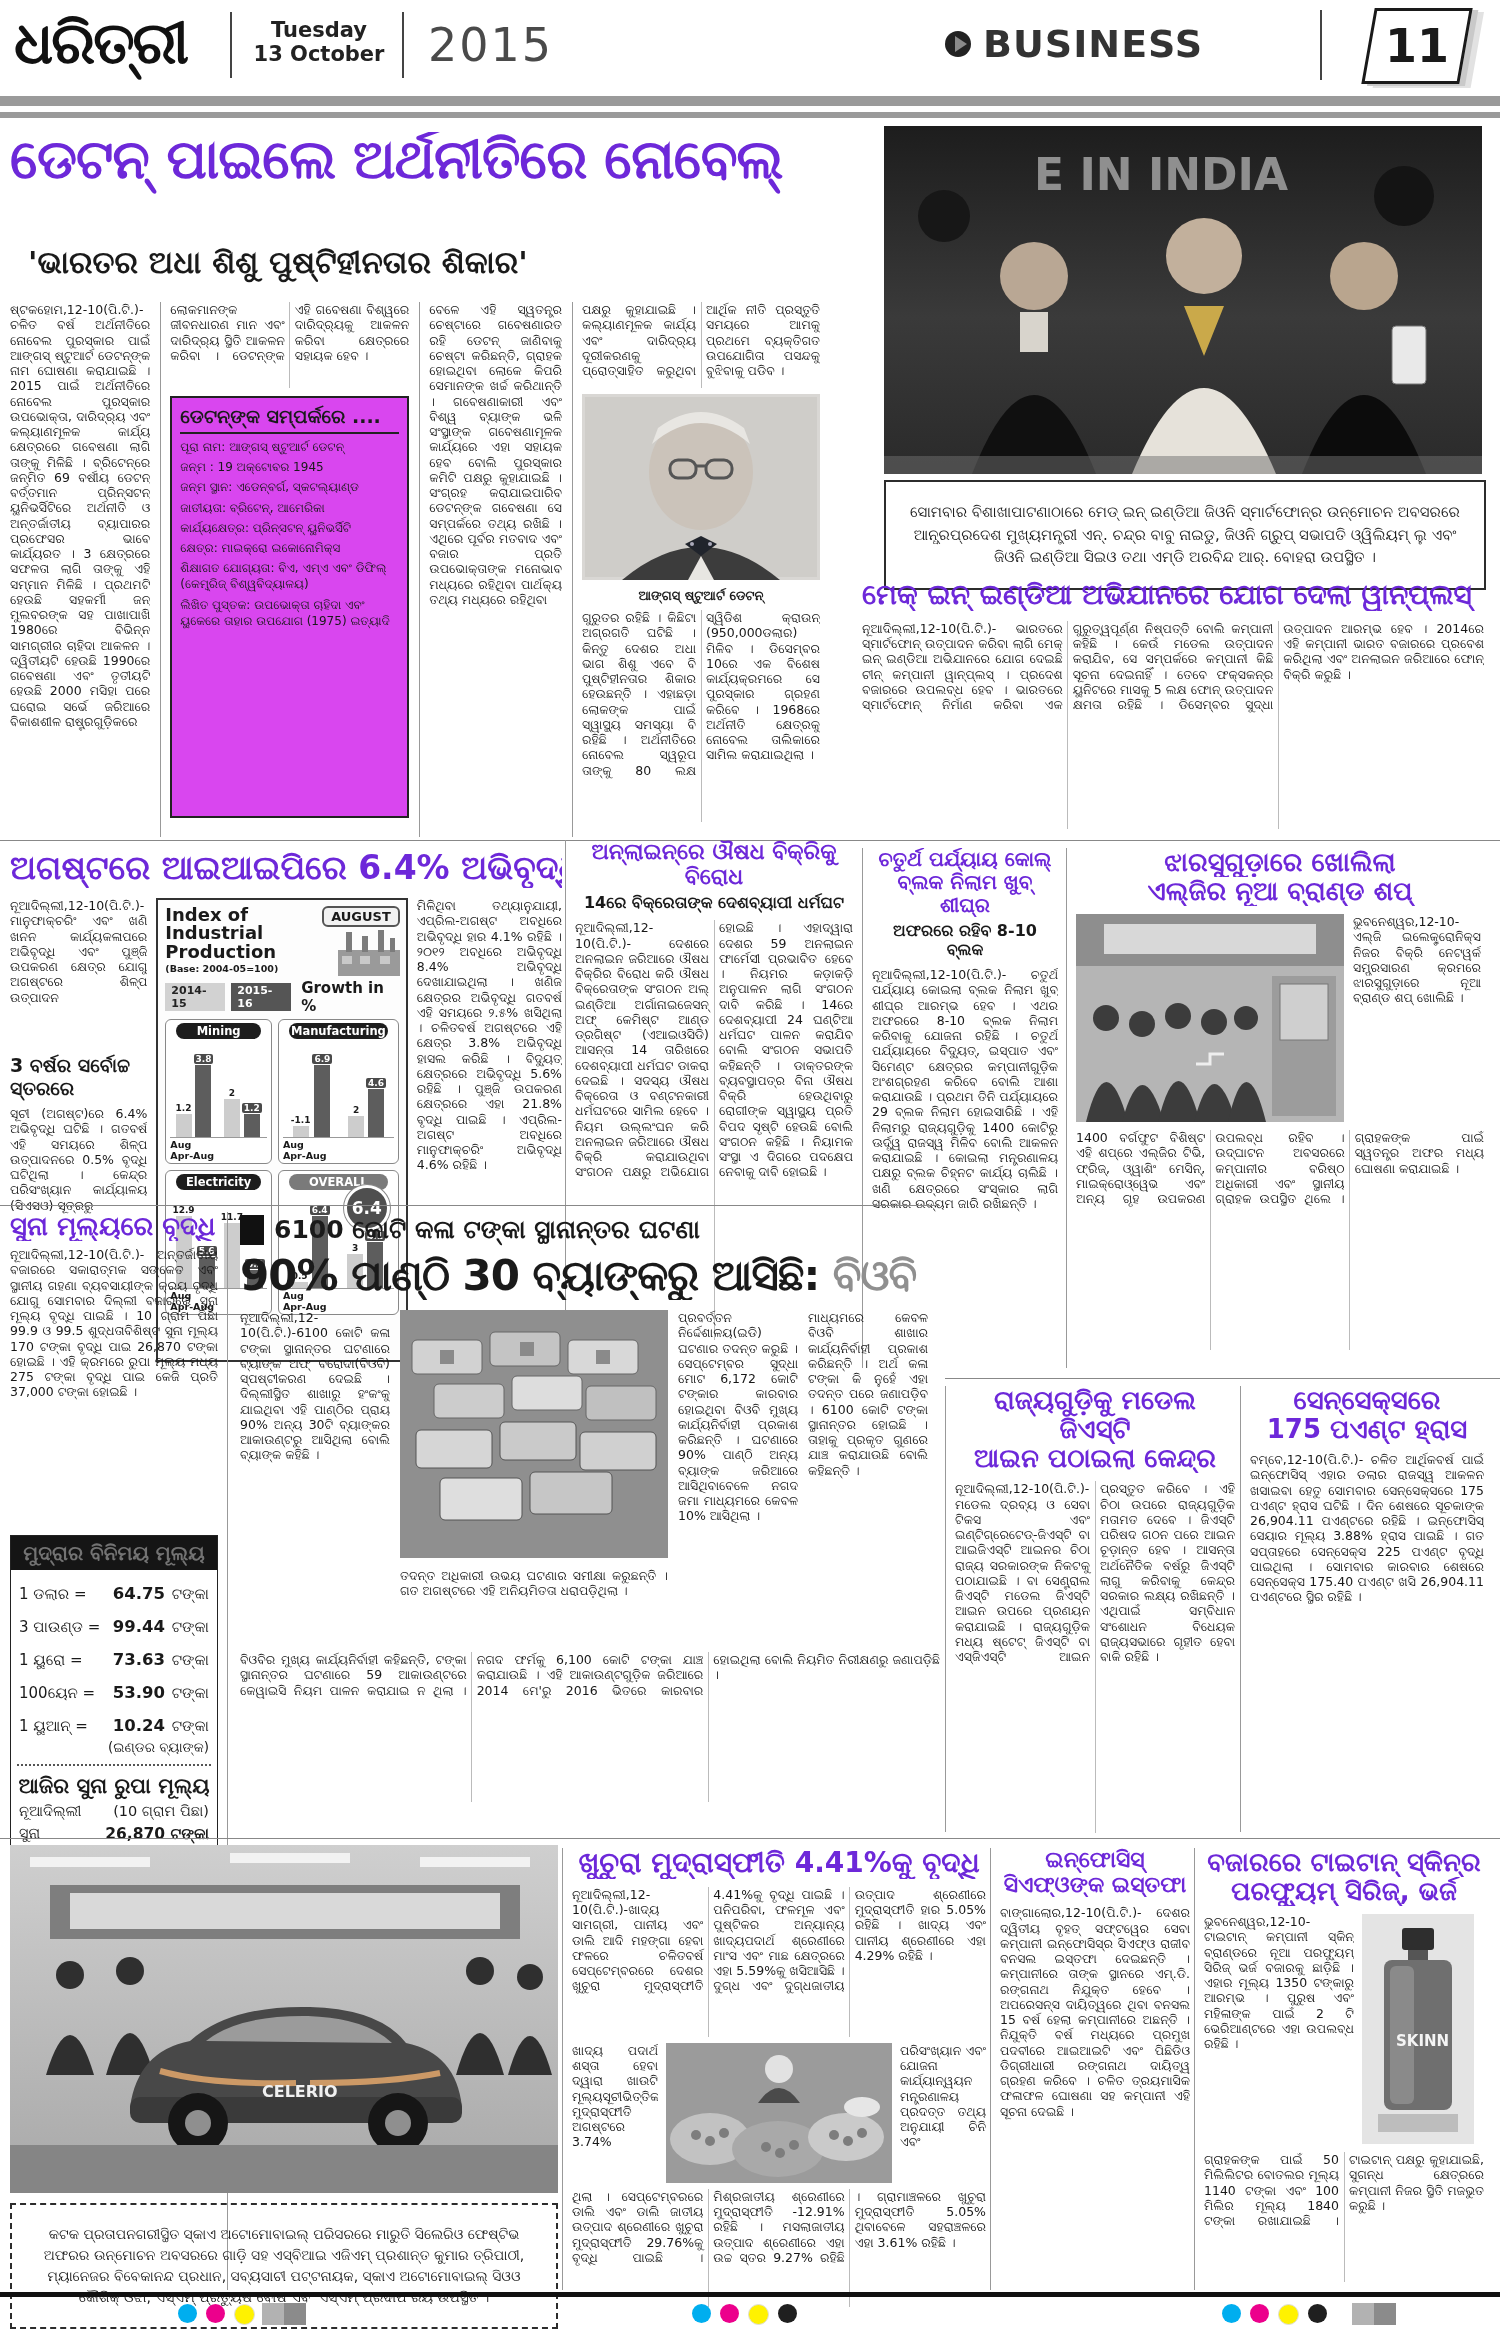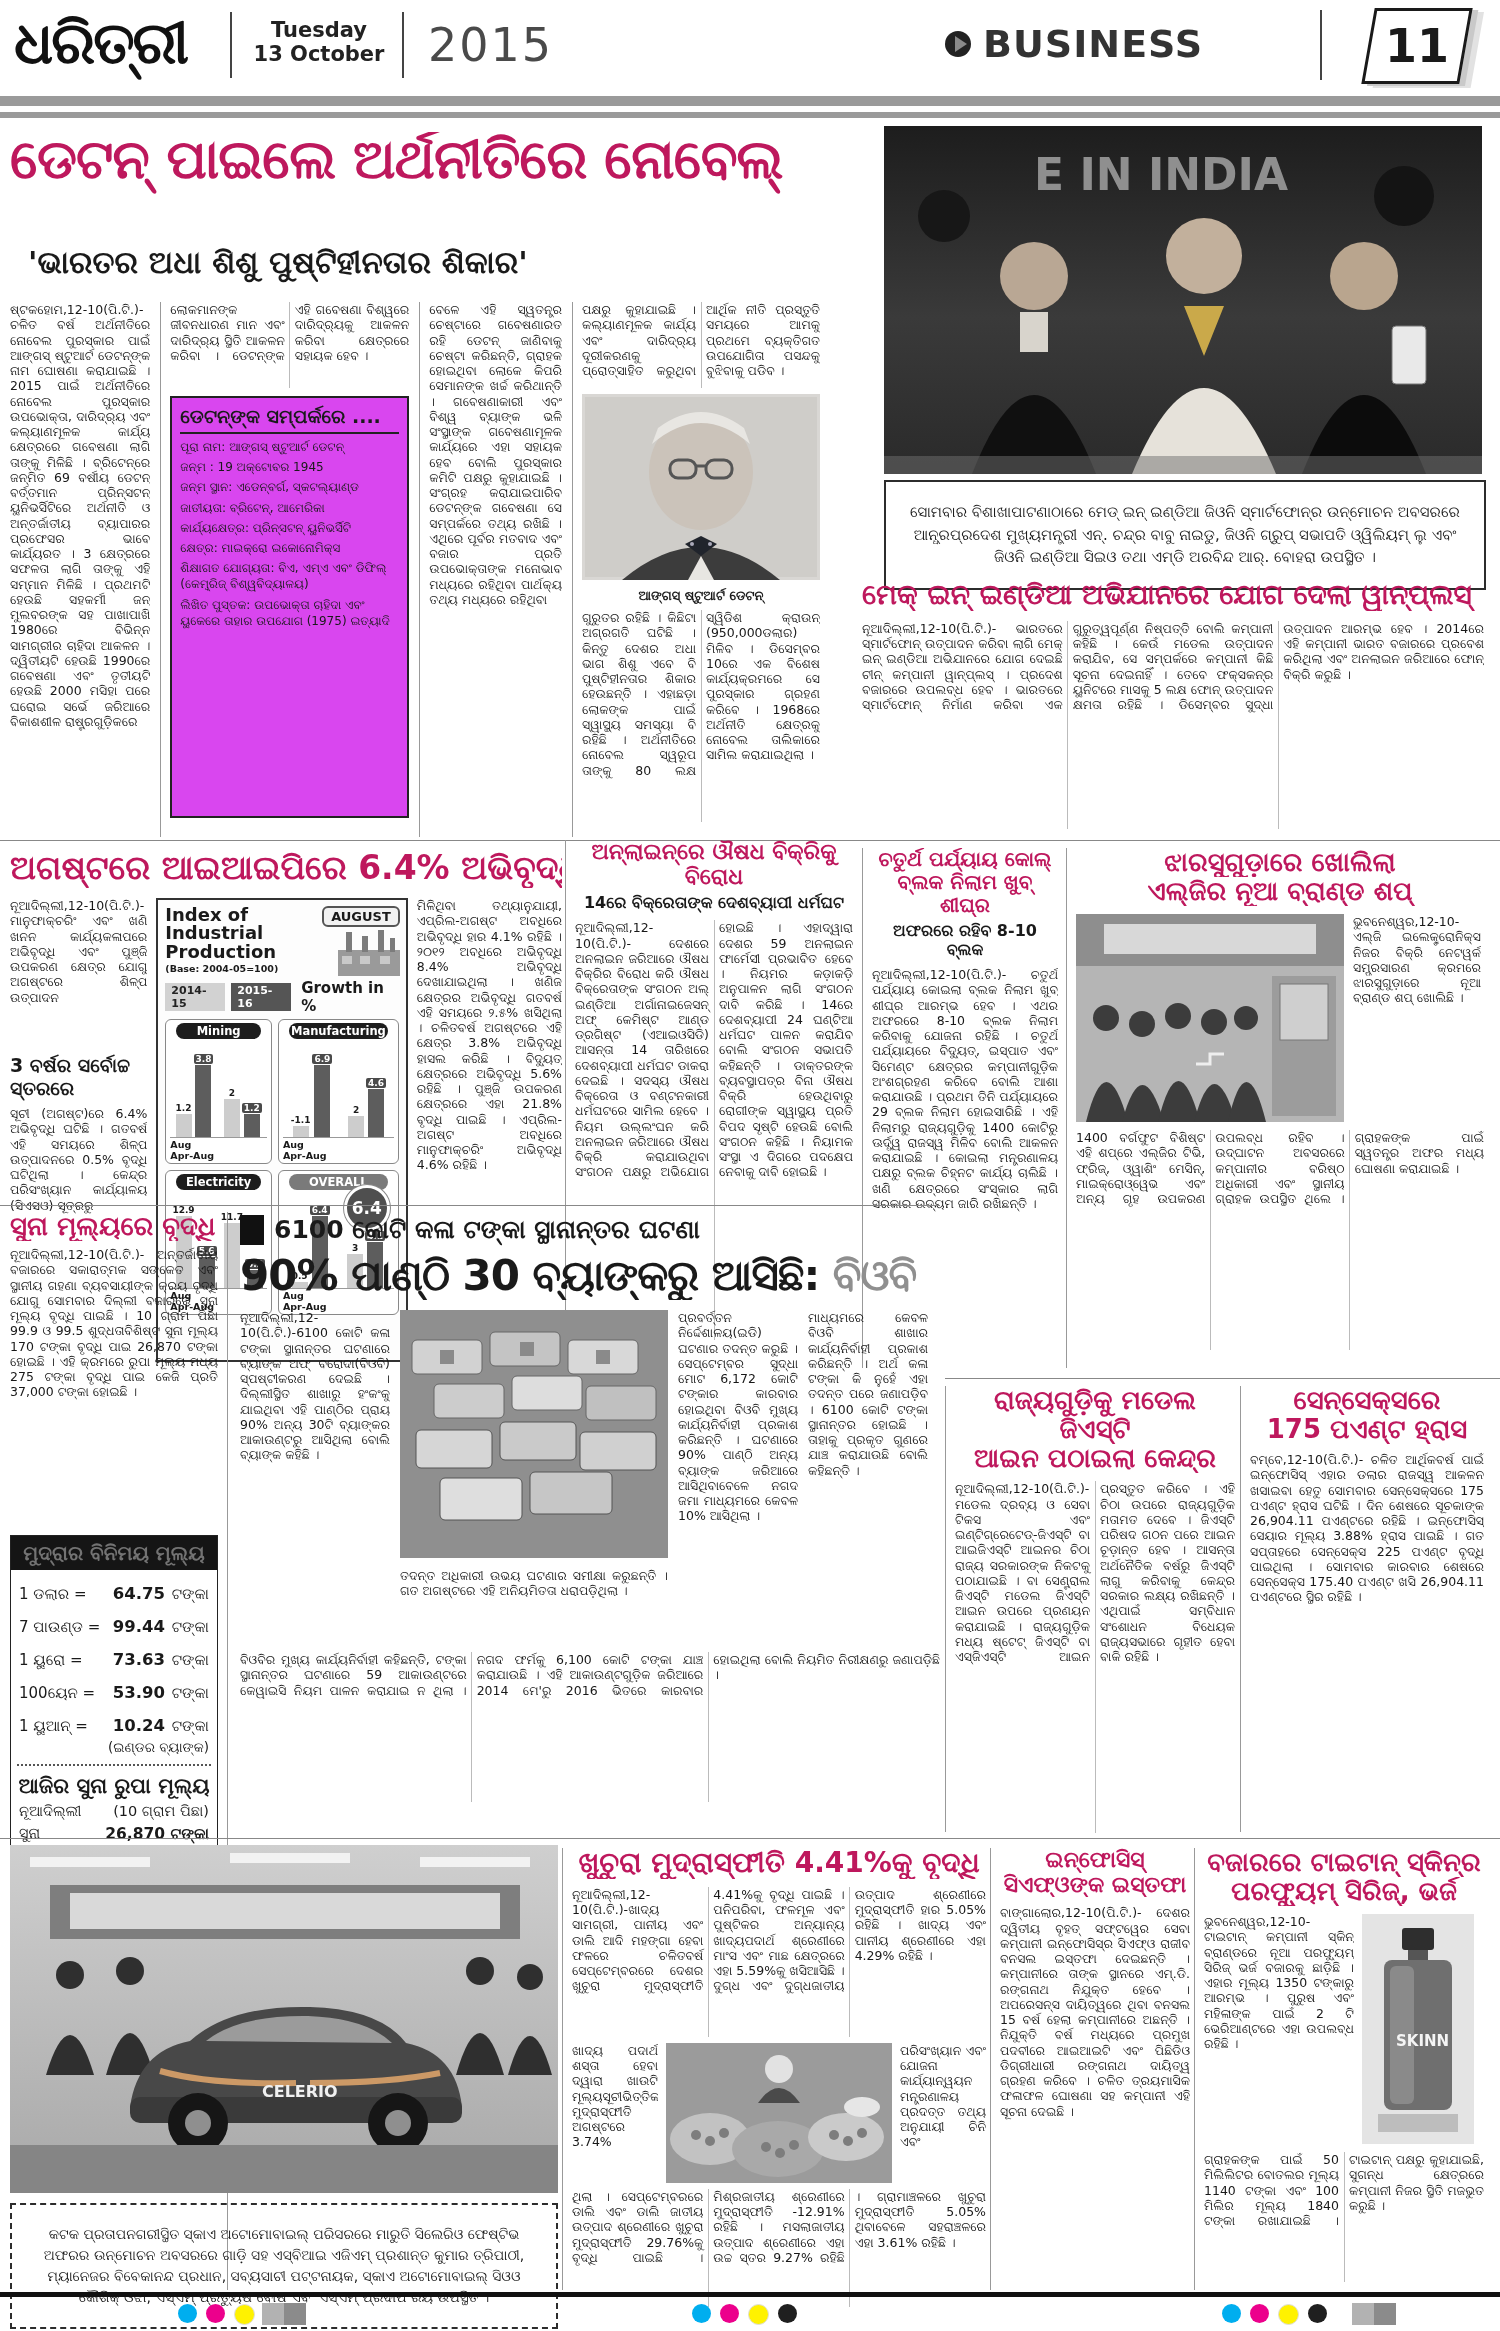--- a/index.html
+++ b/index.html
@@ -13,21 +13,21 @@
   .mh-year{font-size:46px;font-weight:400;color:#4a4a4a;letter-spacing:2px;}
   .mh-section{font-size:38px;font-weight:800;color:#333;letter-spacing:1px;display:flex;align-items:center;gap:12px;}
   .mh-bullet{width:26px;height:26px;border-radius:50%;background:#222;position:relative;}
   .mh-bullet:after{content:"";position:absolute;left:10px;top:5px;border-left:12px solid #8a8a8a;
      border-top:8px solid transparent;border-bottom:8px solid transparent;}
   .pageflag{transform:skewX(-10deg);border:3px solid #1a1a1a;background:#fff;width:92px;height:70px;
      display:flex;align-items:center;justify-content:center;box-shadow:6px 2px 0 #c9c9c9,12px 4px 0 #e2e2e2;}
   .pageflag span{transform:skewX(10deg);font-size:46px;font-weight:700;}
   .ruleA{background:#9a9a9a;}
   
-  .hl{font-weight:800;color:#be185d;overflow:hidden;}
+  .hl{font-weight:800;color:#6d28d9;overflow:hidden;}
   .body-txt{font-size:12.5px;line-height:1.22;text-align:justify;color:#181818;overflow:hidden;}
   .cols2{column-count:2;column-gap:10px;column-rule:1px solid #bbb;}
   .cols3{column-count:3;column-gap:10px;column-rule:1px solid #bbb;}
   .vrule{border-left:1px solid #999;padding-left:9px;}
   .rrule{border-right:1px solid #999;padding-right:9px;}
   .hline{background:#888;height:1px;}
   .caption-box{border:2px solid #2c2c2c;padding:19px 14px;font-size:15px;line-height:1.5;
      text-align:center;font-weight:500;}
   .wavy{border:2px dashed #2c2c2c;}
   .ph-cap{font-size:13px;font-weight:700;text-align:center;margin-top:4px;}
@@ -408,21 +408,21 @@
     <div class="body-txt" style="height:288px;margin-top:6px;">ନୂଆଦିଲ୍ଲୀ,12-10(ପି.ଟି.)- ଅନ୍ତର୍ଜାତୀୟ ବଜାରରେ ସକାରାତ୍ମକ ସଙ୍କେତ ଏବଂ ସ୍ଥାନୀୟ ଗହଣା ବ୍ୟବସାୟୀଙ୍କ କ୍ରୟ ବୃଦ୍ଧି ଯୋଗୁ ସୋମବାର ଦିଲ୍ଲୀ ବଜାରରେ ସୁନା ମୂଲ୍ୟ ବୃଦ୍ଧି ପାଇଛି । 10 ଗ୍ରାମ ପିଛା 99.9 ଓ 99.5 ଶୁଦ୍ଧତାବିଶିଷ୍ଟ ସୁନା ମୂଲ୍ୟ 170 ଟଙ୍କା ବୃଦ୍ଧି ପାଇ 26,870 ଟଙ୍କା ହୋଇଛି । ଏହି କ୍ରମରେ ରୁପା ମୂଲ୍ୟ ମଧ୍ୟ 275 ଟଙ୍କା ବୃଦ୍ଧି ପାଇ କେଜି ପ୍ରତି 37,000 ଟଙ୍କା ହୋଇଛି ।</div>
     <div class="cur-box">
       <div class="cur-title">ମୁଦ୍ରାର ବିନିମୟ ମୂଲ୍ୟ</div>
       <div id="cur-rows">
           <div class="cur-row">
             <span class="l">1 ଡଲାର =</span>
             <span class="v">64.75</span>
             <span class="u">ଟଙ୍କା</span>
           </div>
           <div class="cur-row">
-            <span class="l">7 ପାଉଣ୍ଡ =</span>
+            <span class="l">3 ପାଉଣ୍ଡ =</span>
             <span class="v">99.44</span>
             <span class="u">ଟଙ୍କା</span>
           </div>
           <div class="cur-row">
             <span class="l">1 ୟୁରୋ =</span>
             <span class="v">73.63</span>
             <span class="u">ଟଙ୍କା</span>
           </div>
           <div class="cur-row">
             <span class="l">100ୟେନ =</span>

